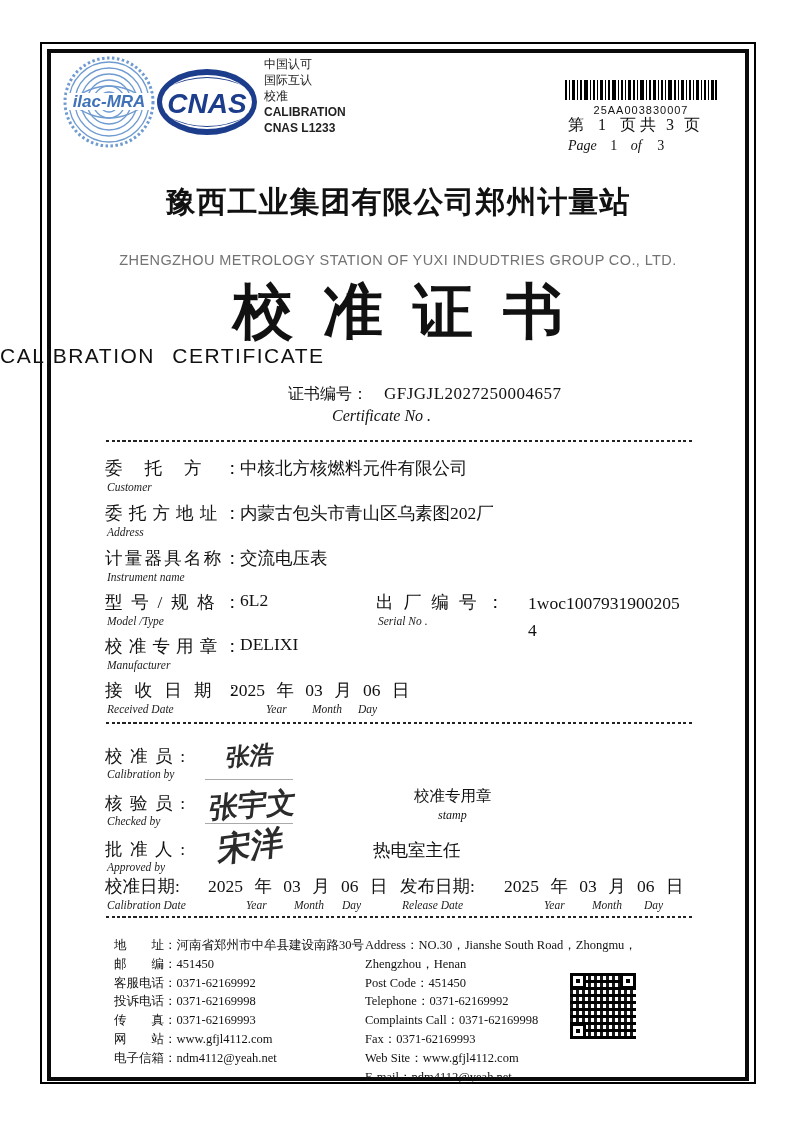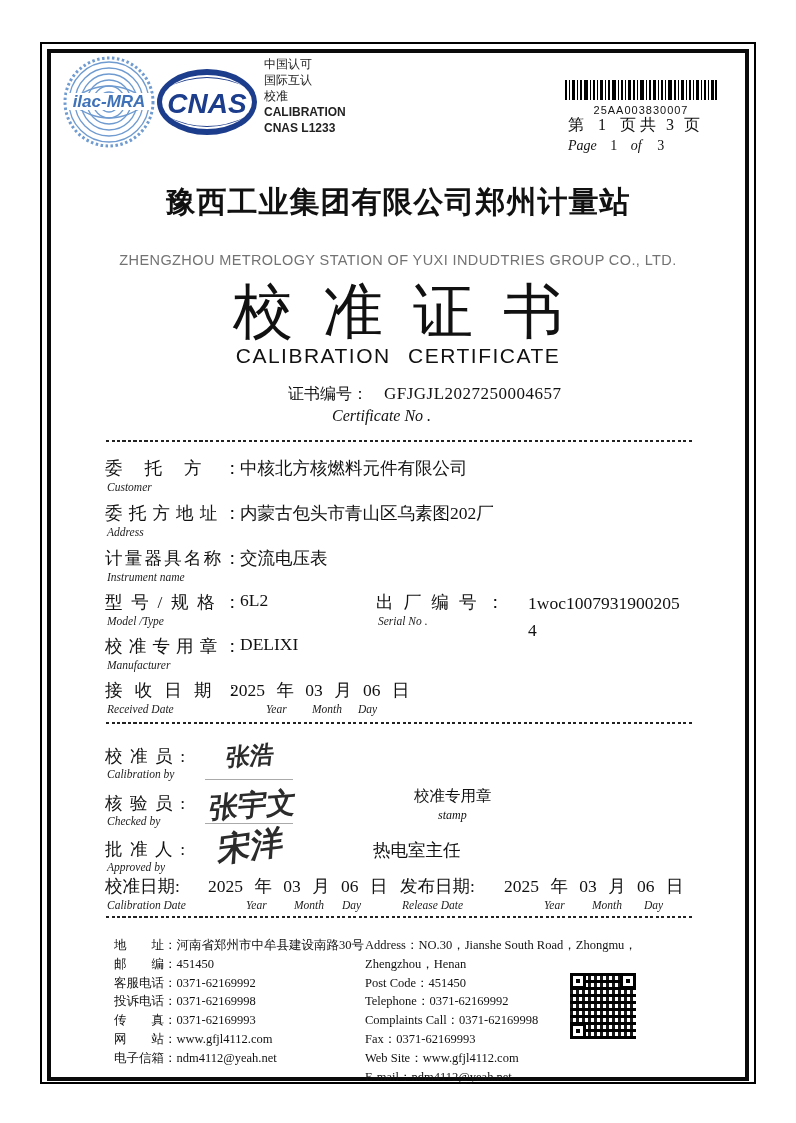--- a/index.html
+++ b/index.html
@@ -14,23 +14,23 @@
   
   .barcode-wrap{position:absolute;left:565px;top:80px;width:152px;text-align:center;}
   .barcode-num{font-size:11px;font-family:"Liberation Sans",sans-serif;letter-spacing:1px;margin-top:0px;text-align:center;}
   .pageline{position:absolute;left:568px;top:115px;width:160px;font-size:16px;}
   .pageline .cn span{display:inline-block;}
   .pageline .en{font-style:italic;font-size:14px;margin-top:2px;}
   
   .t-cn1{position:absolute;left:0;top:182px;width:796px;text-align:center;font-size:30px;font-weight:bold;letter-spacing:1px;}
   .t-cn2{position:absolute;left:0;top:219px;width:796px;text-align:center;font-size:30px;font-weight:bold;}
   .t-en{position:absolute;left:0;top:252px;width:796px;text-align:center;font-size:14.5px;font-family:"Liberation Sans",sans-serif;letter-spacing:0.4px;color:#737373;}
-  .t-big{position:absolute;left:0;top:272px;width:796px;text-align:center;font-size:60px;font-weight:400;
+  .t-big{position:absolute;left:0;top:272px;width:796px;text-align:center;font-size:60px;font-weight:700;
          letter-spacing:30px;padding-left:30px;box-sizing:border-box;transform:scaleY(1.0);}
-  .t-cal{position:absolute;left:0;top:344px;width:796px;text-align:center;font-size:21px;font-family:"Liberation Sans",sans-serif;
+  .t-cal{position:absolute;left:0;top:344px;width:796px;text-align:left;font-size:21px;font-family:"Liberation Sans",sans-serif;
          letter-spacing:1.5px;word-spacing:10px;color:#111;}
   .certno{position:absolute;left:288px;top:384px;font-size:16px;}
   .certno .val{font-size:17px;margin-left:12px;letter-spacing:0.5px;}
   .certno-en{position:absolute;left:288px;top:407px;font-size:16px;font-style:italic;margin-left:44px;}
   
   .dash{position:absolute;left:106px;width:586px;height:2px;
         background:repeating-linear-gradient(90deg,#222 0 3px,transparent 3px 5.5px);}
   
   .zh-lab{position:absolute;left:105px;width:136px;font-size:17.5px;text-align:justify;text-align-last:justify;}
   .zh-lab.nar{width:80px;}

